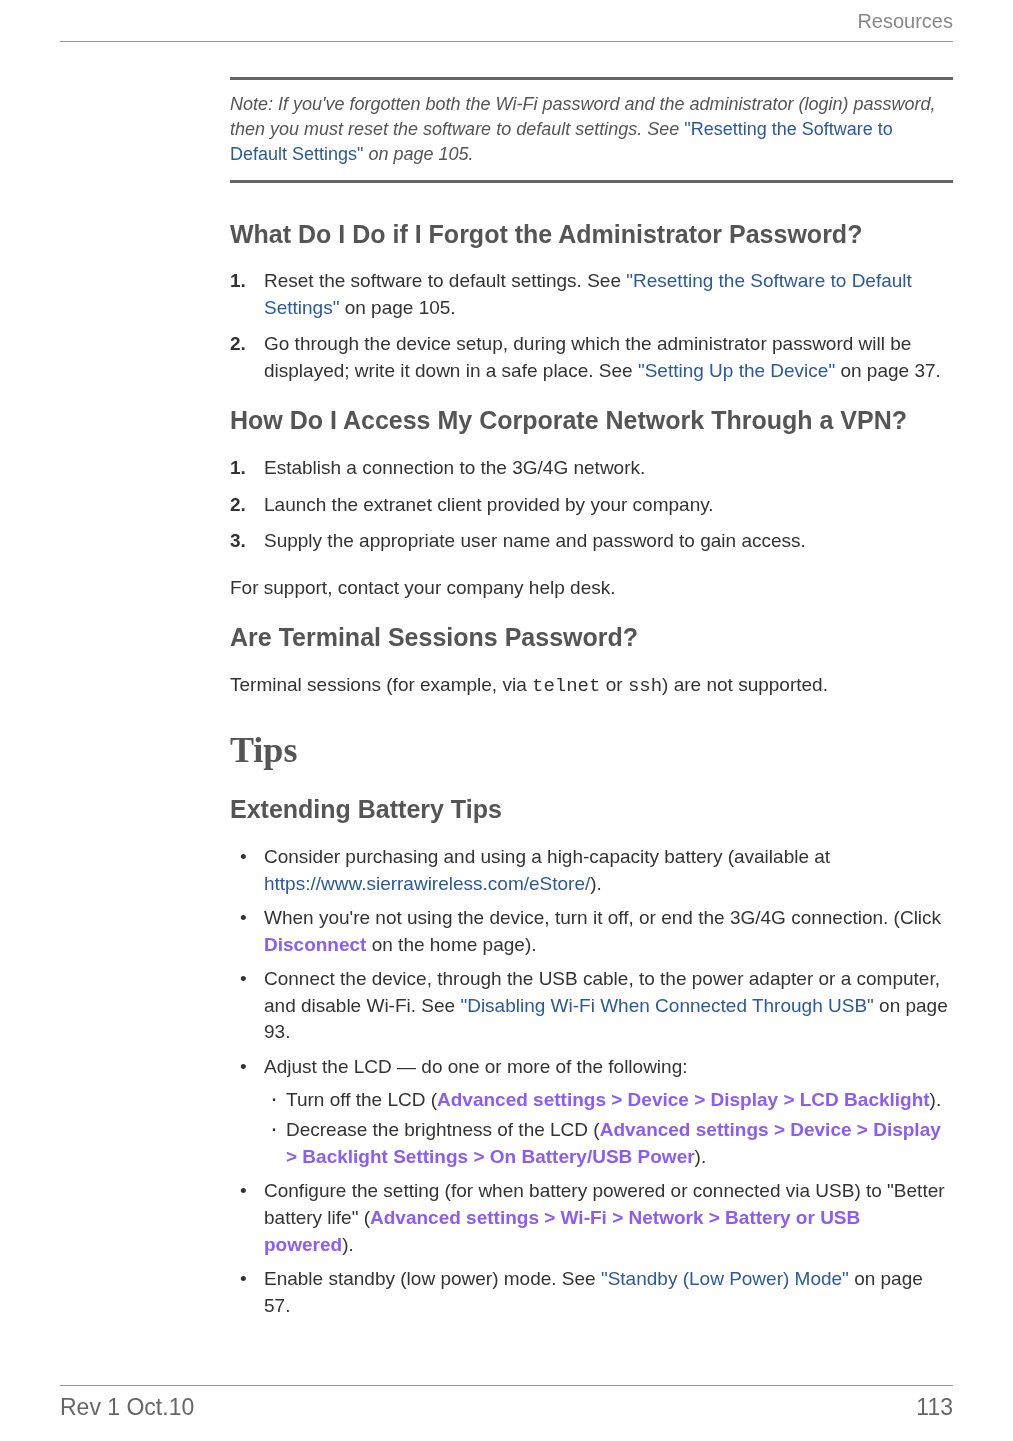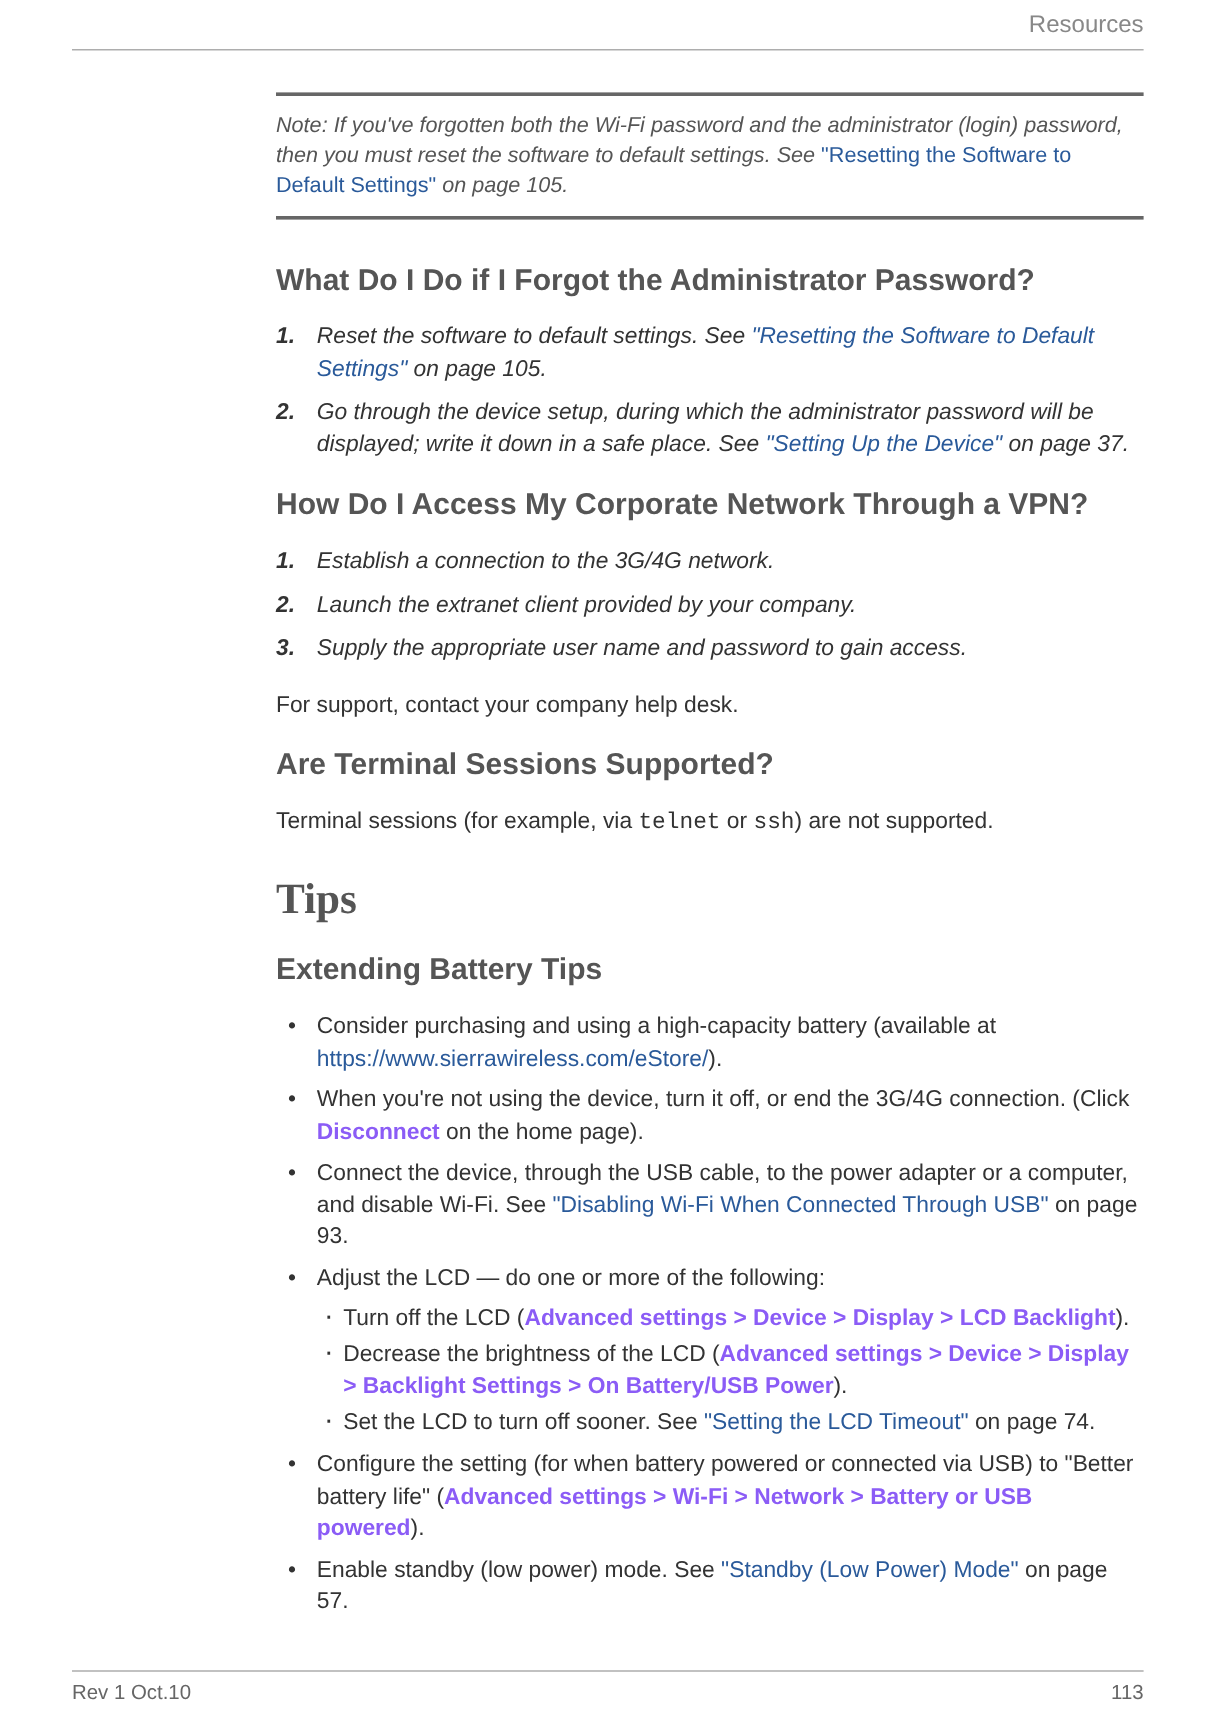--- a/index.html
+++ b/index.html
@@ -55,21 +55,20 @@
     color: #555;
     font-weight: bold;
     margin: 30px 0 22px 0;
     font-family: Liberation Serif, serif;
   }
   ol {
     margin: 0 0 20px 0;
     padding-left: 34px;
     list-style: none;
     counter-reset: item;
-    font-style: italic;
   }
   ol li {
     font-size: 19px;
     color: #333;
     line-height: 1.4;
     margin-bottom: 10px;
     position: relative;
     counter-increment: item;
   }
   ol li::before {
@@ -133,21 +132,21 @@
   }
   .footer {
     position: absolute;
     bottom: 20px;
     left: 60px;
     right: 60px;
     border-top: 1px solid #999;
     padding-top: 8px;
     display: flex;
     justify-content: space-between;
-    font-size: 17px;
+    font-size: 23px;
     color: #666;
   }
 </style>
 </head>
 <body>
 
 <div class="page">
 
   <div class="header-label">Resources</div>
 
@@ -170,21 +169,21 @@
     </ol>
 
     <h2>How Do I Access My Corporate Network Through a VPN?</h2>
     <ol>
       <li>Establish a connection to the 3G/4G network.</li>
       <li>Launch the extranet client provided by your company.</li>
       <li>Supply the appropriate user name and password to gain access.</li>
     </ol>
     <p class="body">For support, contact your company help desk.</p>
 
-    <h2>Are Terminal Sessions Supported?</h2>
+    <h2>Are Terminal Sessions Password?</h2>
     <p class="body">
       <span>Terminal sessions (for example, via </span><span class="mono">telnet</span><span> or </span><span class="mono">ssh</span><span>) are not supported.</span>
     </p>
 
     <h1>Tips</h1>
     <h2>Extending Battery Tips</h2>
 
     <ul class="bullets">
       <li>
         <span>Consider purchasing and using a high-capacity battery (available at </span><span class="link">https://www.sierrawireless.com/eStore/</span><span>).</span>
@@ -197,23 +196,20 @@
       </li>
       <li>
         <span>Adjust the LCD — do one or more of the following:</span>
         <ul class="sub">
           <li>
             <span>Turn off the LCD (</span><span class="bold-ui">Advanced settings &gt; Device &gt; Display &gt; LCD Backlight</span><span>).</span>
           </li>
           <li>
             <span>Decrease the brightness of the LCD (</span><span class="bold-ui">Advanced settings &gt; Device &gt; Display &gt; Backlight Settings &gt; On Battery/USB Power</span><span>).</span>
           </li>
-          <li>
-            <span>Set the LCD to turn off sooner. See </span><span class="link">"Setting the LCD Timeout"</span><span> on page 74.</span>
-          </li>
         </ul>
       </li>
       <li>
         <span>Configure the setting (for when battery powered or connected via USB) to "Better battery life" (</span><span class="bold-ui">Advanced settings &gt; Wi-Fi &gt; Network &gt; Battery or USB powered</span><span>).</span>
       </li>
       <li>
         <span>Enable standby (low power) mode. See </span><span class="link">"Standby (Low Power) Mode"</span><span> on page 57.</span>
       </li>
     </ul>
 

